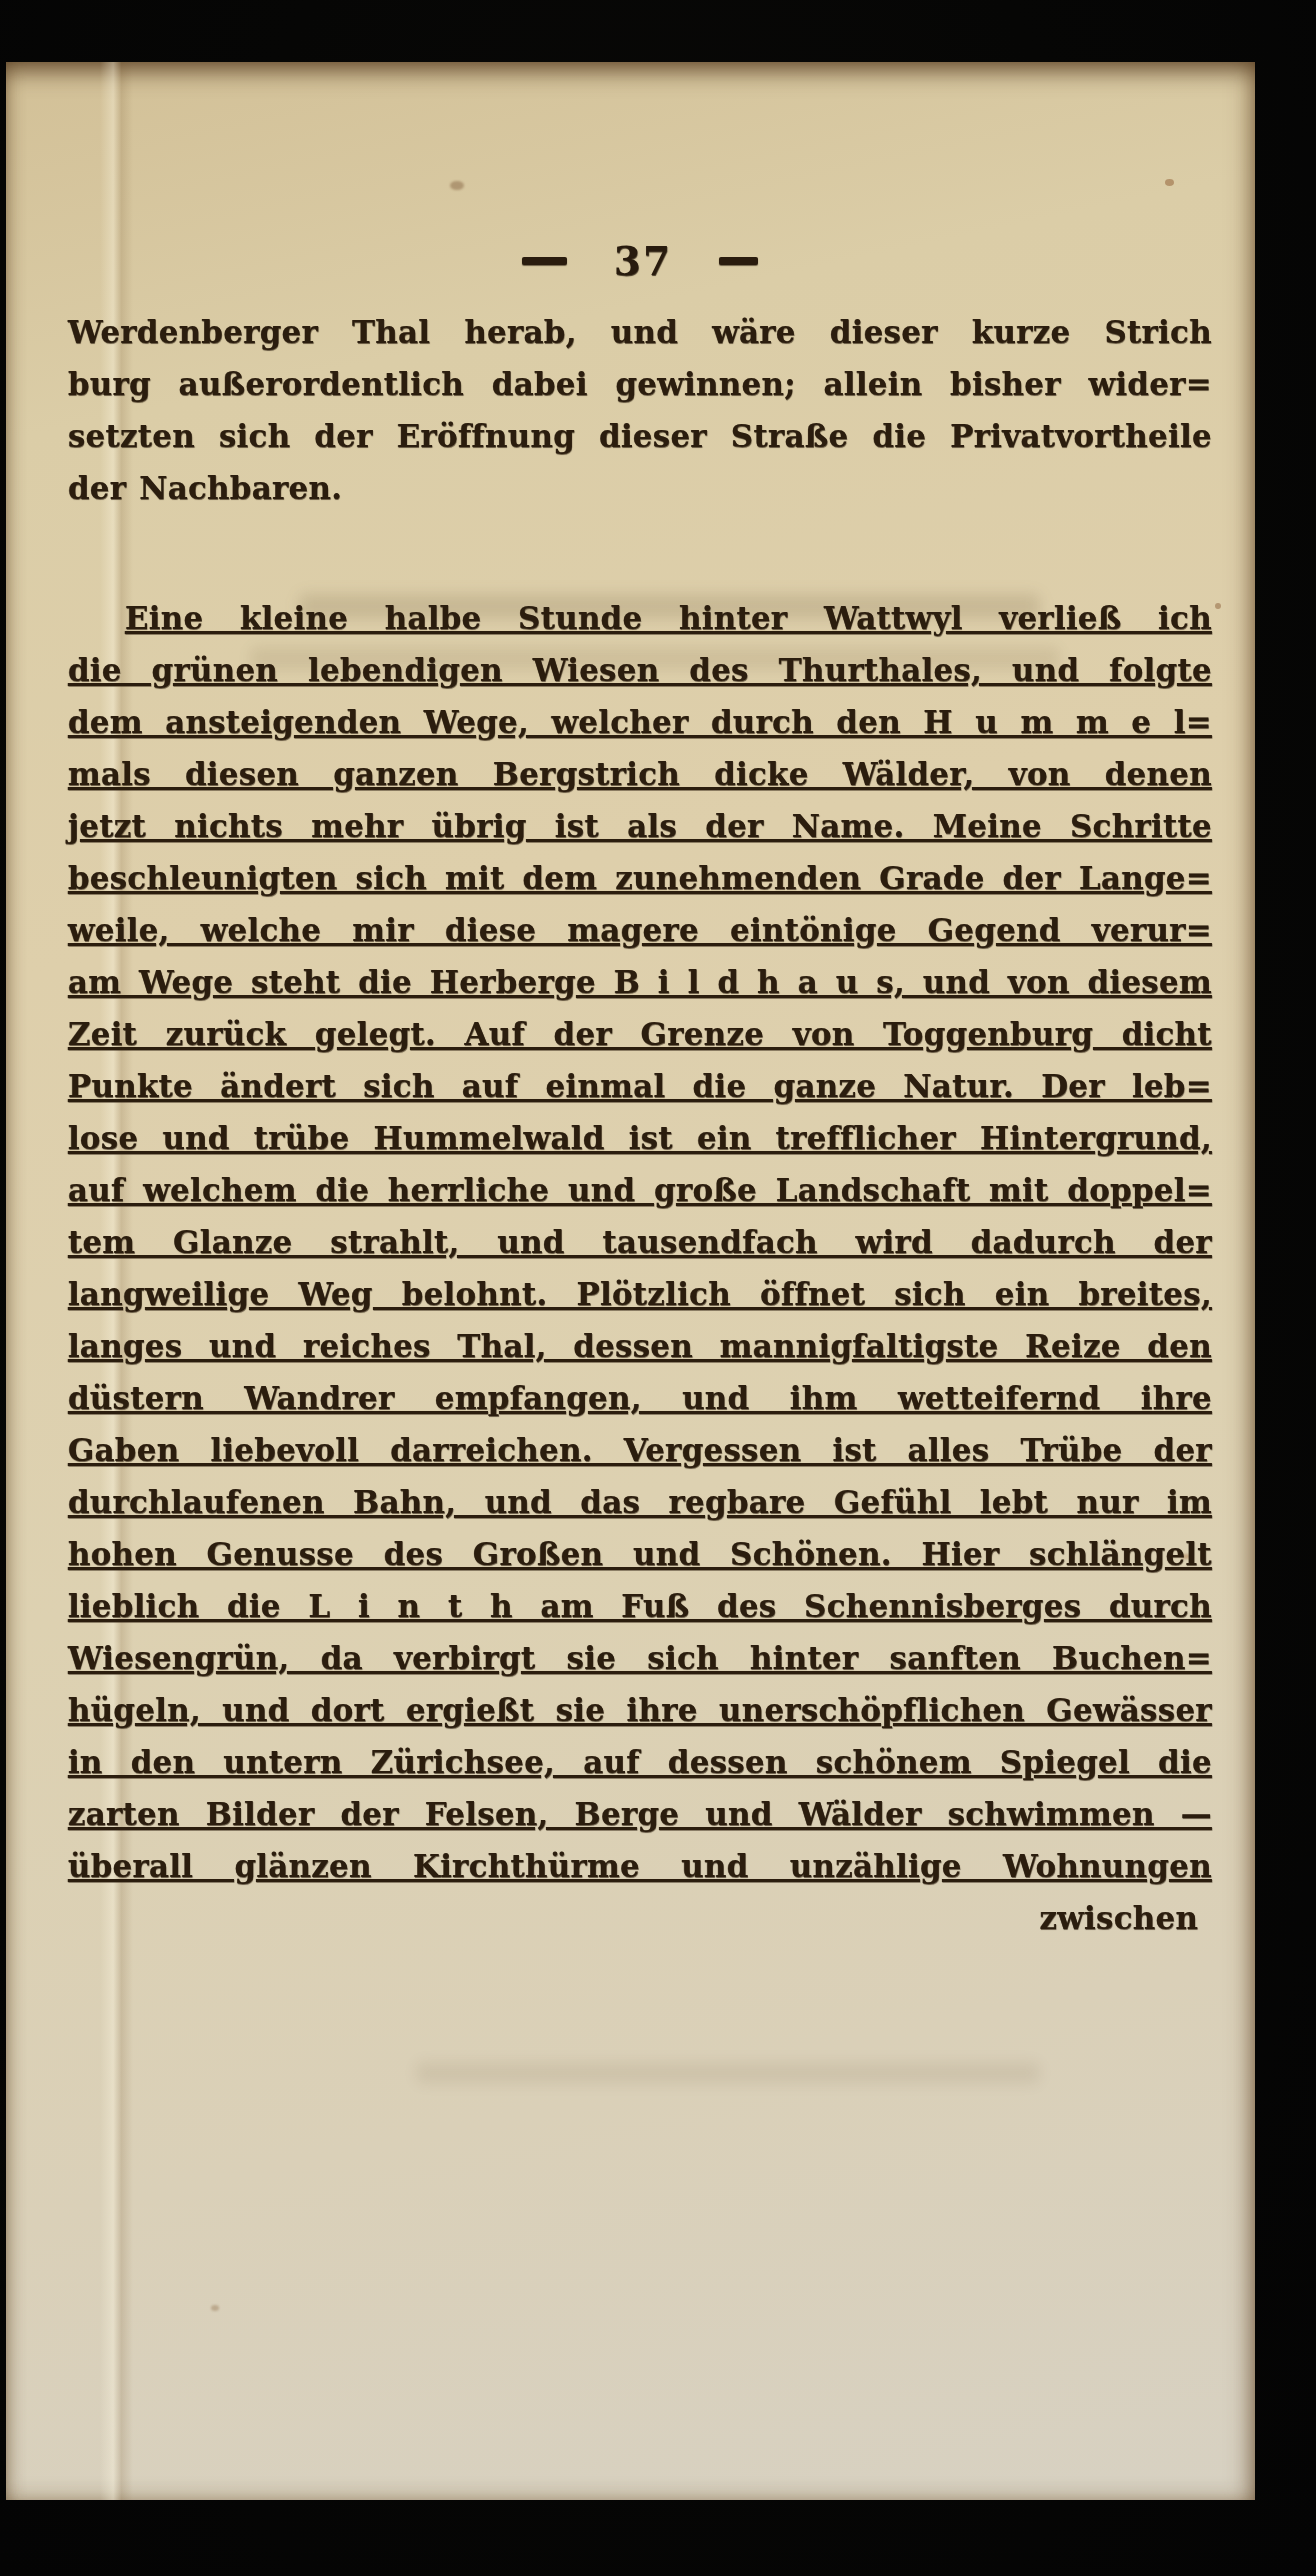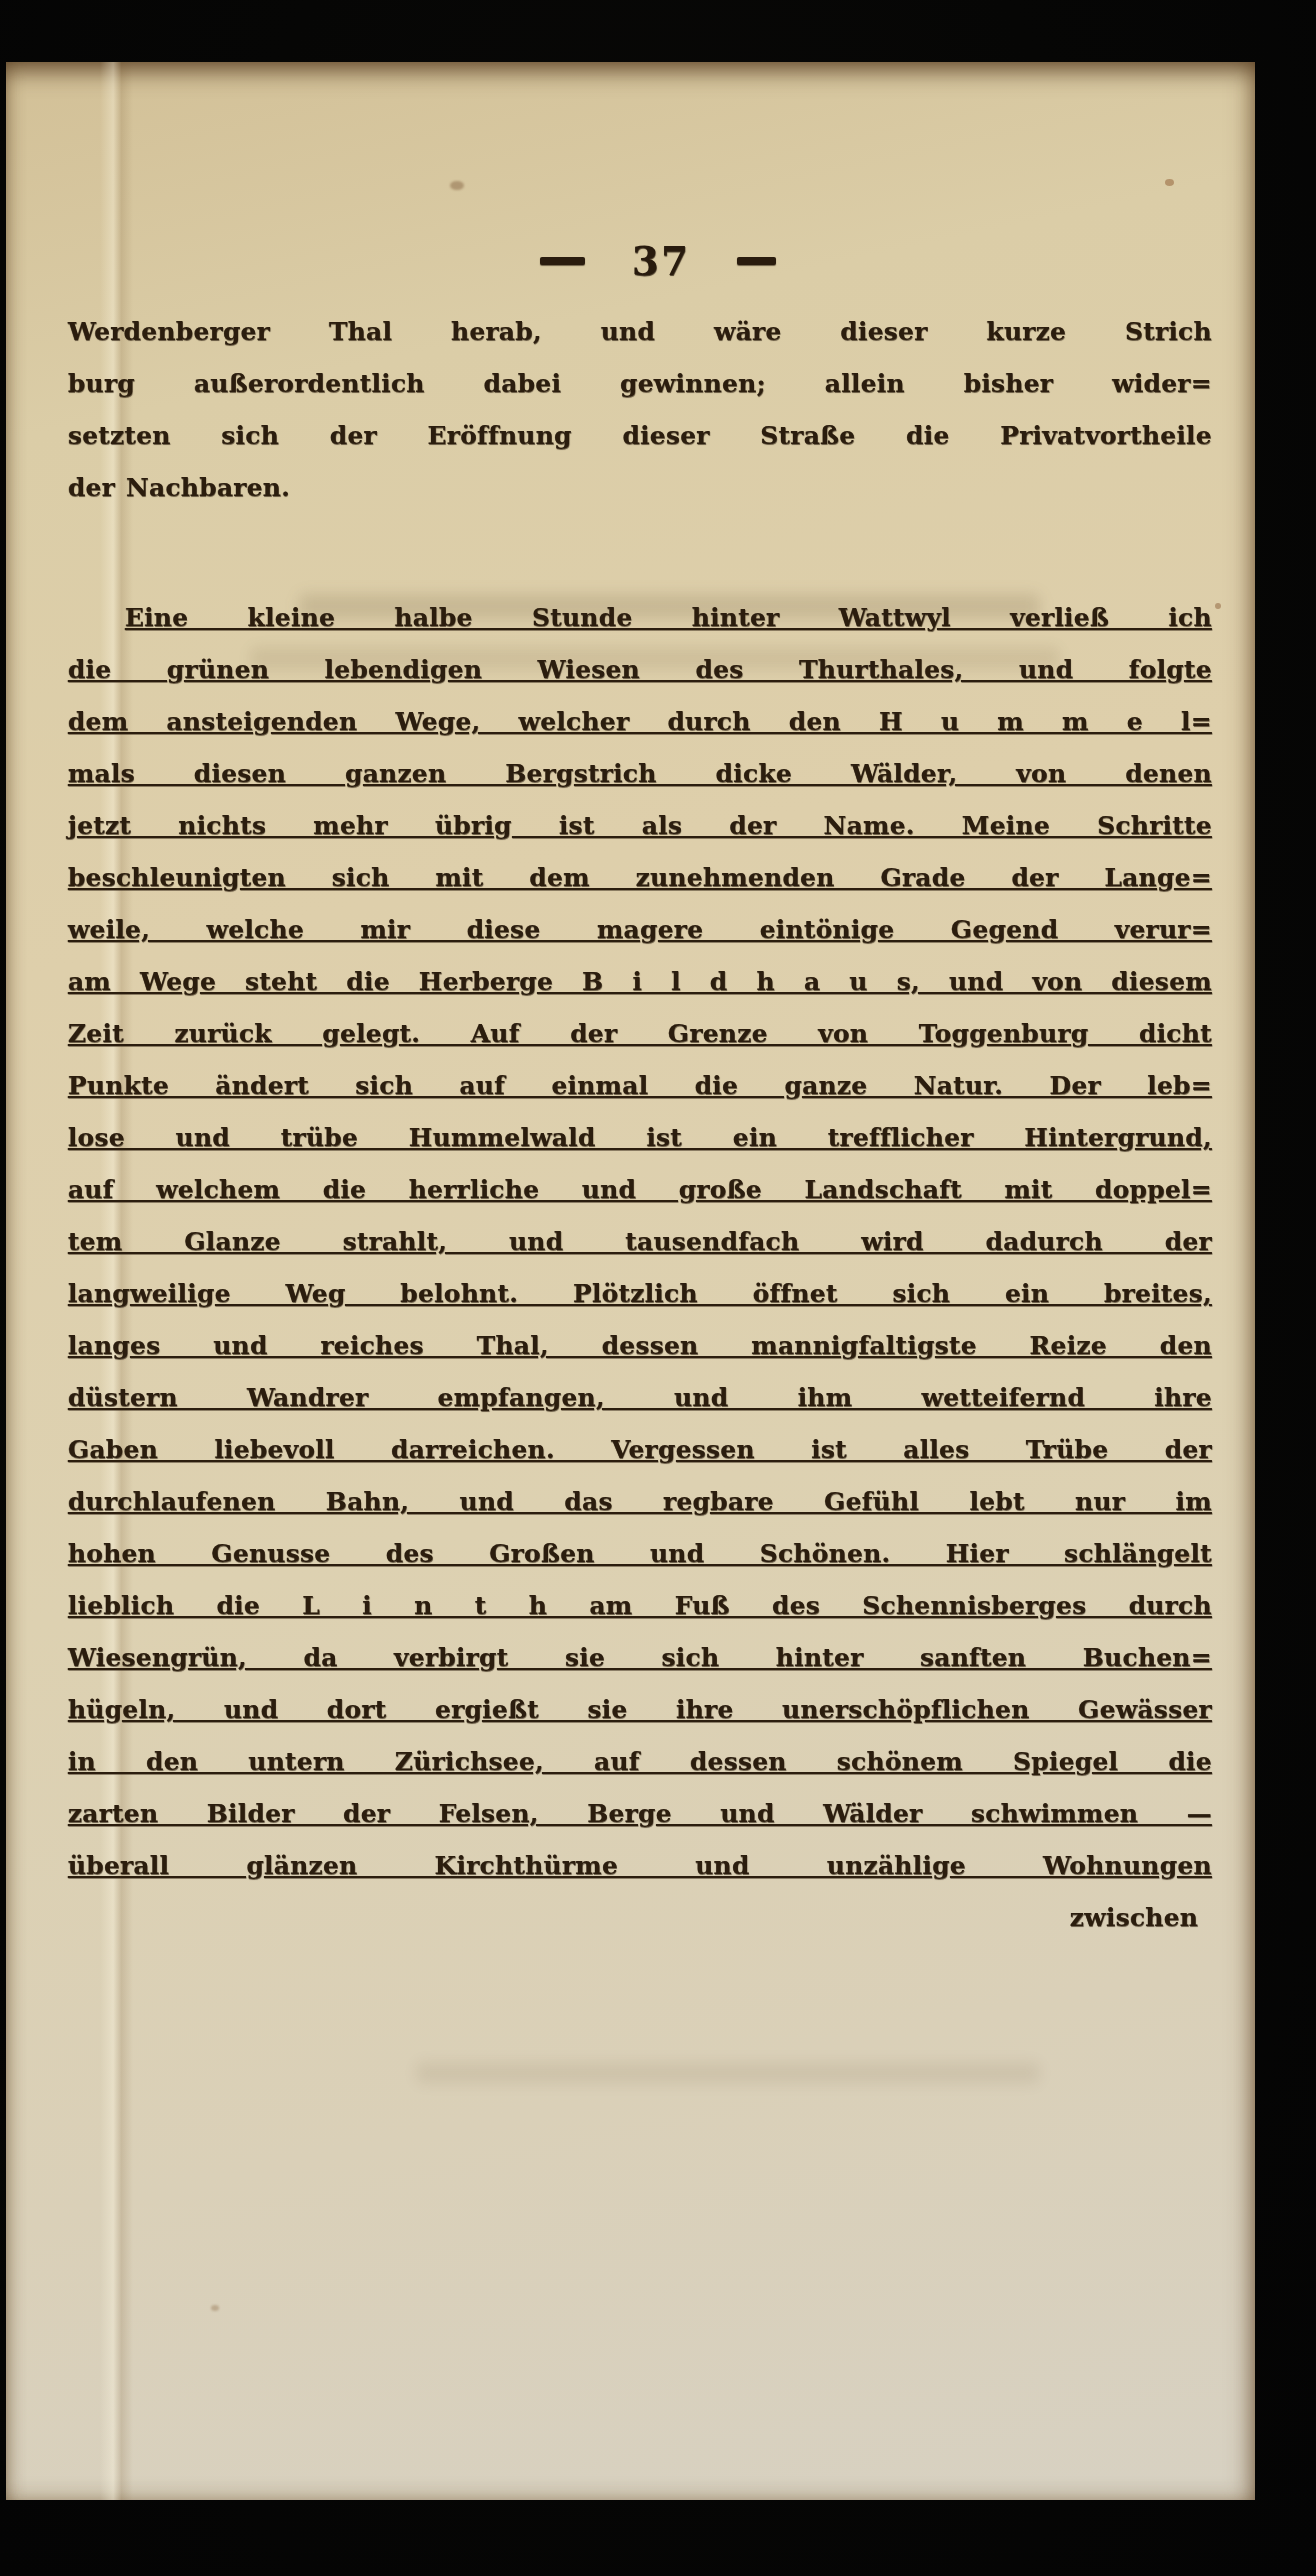--- a/index.html
+++ b/index.html
@@ -40,21 +40,21 @@
   .ghost.g3 { left: 410px; top: 2000px; width: 624px; height: 21.5px; opacity:.6; }
   .fox { position: absolute; border-radius: 50%; pointer-events: none; }
   .fox.f1 { left: 1159px; top: 117px; width: 8.8px;  height: 6.8px;  background: rgba(133,78,36,0.45); }
   .fox.f2 { left: 1209px; top: 541px; width: 5.9px;  height: 5.9px;  background: rgba(120,70,30,0.4); }
   .fox.f3 { left: 444px;  top: 119px; width: 13.7px; height: 8.8px;  background: rgba(100,60,30,0.35); filter: blur(1px); }
   .fox.f4 { left: 205px;  top: 2243px;width: 7.8px;  height: 5.9px;  background: rgba(120,80,40,0.3); filter: blur(1px); }
   .fox.f5 { left: 1175px; top: 1492px;width: 9.8px; height: 4.9px;  background: rgba(150,90,40,0.35); filter: blur(1px); }
 
   .pagenum-row {
     position: absolute;
-    left: 80px; top: 176px; width: 1144px;
+    left: 62px; top: 176px; width: 1144px;
     display: flex; align-items: center; justify-content: center;
     gap: 47px;
     color: #281b0e;
   }
   .pagenum-rule {
     display: inline-block;
     width: 45px; height: 8.8px;
     background: #2a1c0e;
     border-radius: 2px;
     box-shadow: 0 1px 1px rgba(42,28,14,0.6);
@@ -63,21 +63,21 @@
   .pagenum {
     font-size: 39px; font-weight: 700;
     letter-spacing: 2px;
     text-shadow: 0.5px 0.8px 0.8px rgba(40,27,14,0.8);
   }
 
   .body-text {
     position: absolute;
     left: 62px; top: 244px; width: 1144px;
     color: #2b1d0e;
-    font-size: 25px; font-weight: 700;
+    font-size: 31px; font-weight: 700;
     letter-spacing: 0.2px;
     word-spacing: 2px;
     text-shadow: 0.4px 0.7px 0.7px rgba(43,29,14,0.65), -0.3px 0 0.4px rgba(43,29,14,0.35);
   }
   .line {
     height: 52px; line-height: 52px;
     text-align: justify;
     text-align-last: justify;
     white-space: normal;
     overflow: visible;

